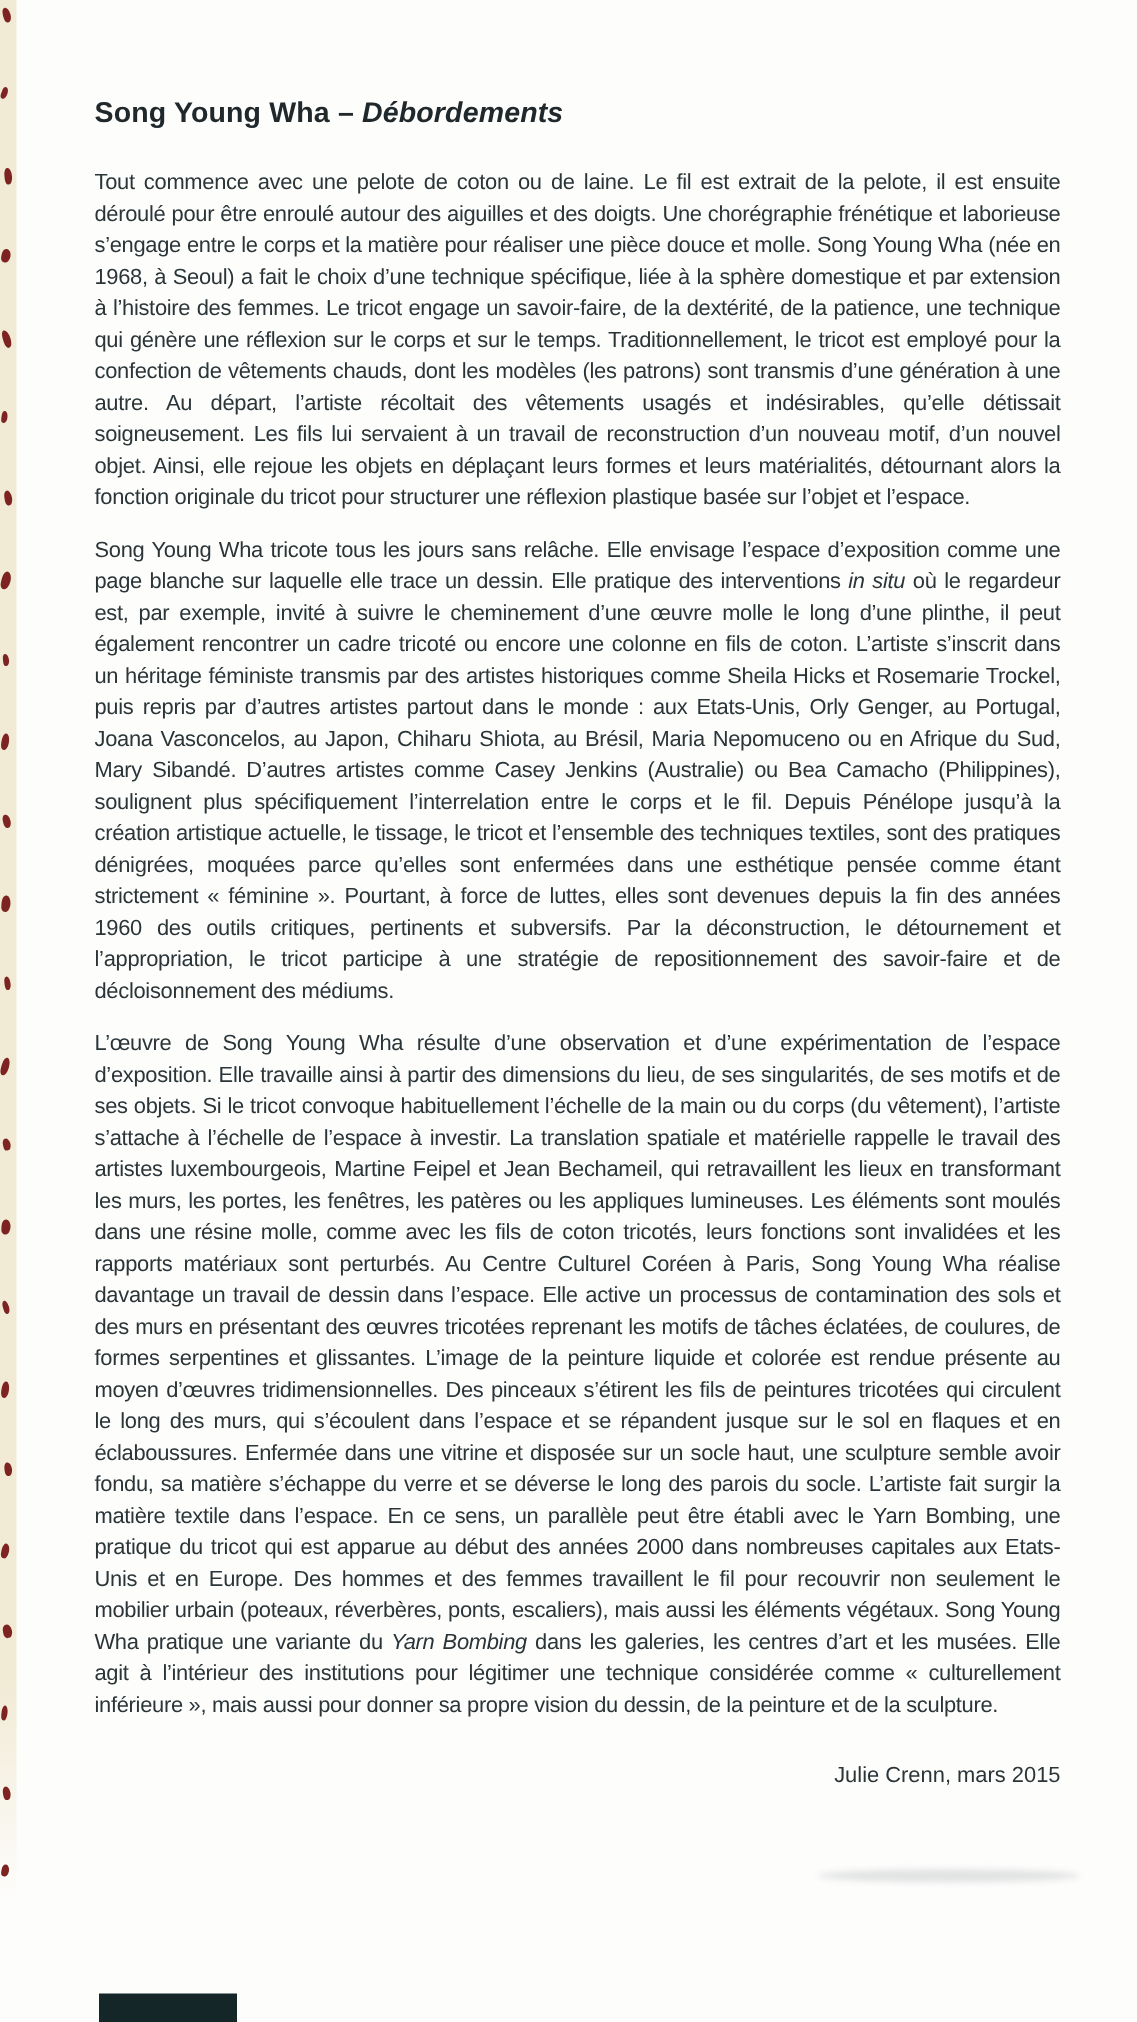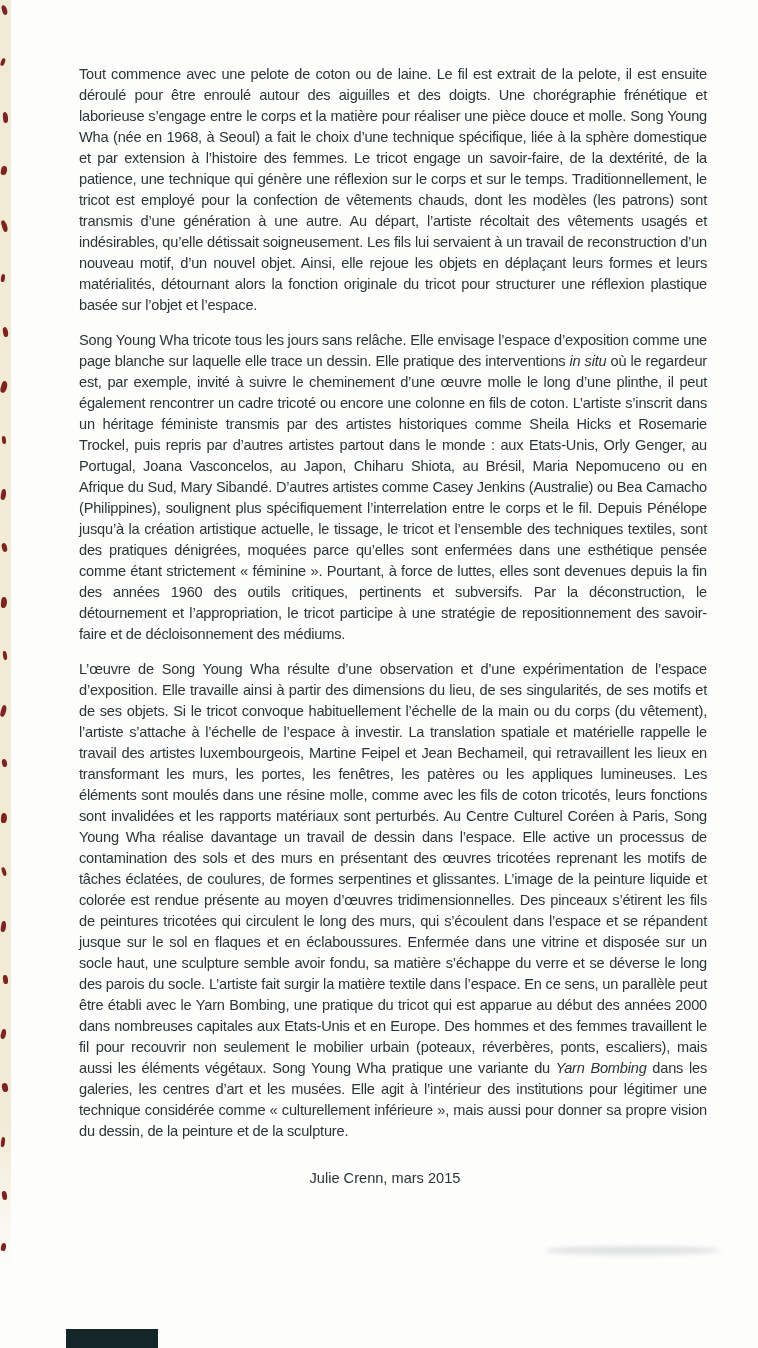--- a/index.html
+++ b/index.html
@@ -46,27 +46,27 @@
     color: #20282b;
     margin: 0 0 24px 0;
     line-height: 24px;
   }
   h1.doc-title em { font-style: italic; font-weight: 600; }
   p.body-par {
     font-size: 14.6px;
     line-height: 21px;
     letter-spacing: -0.2px;
     text-align: justify;
-    margin: 0 0 14px 16px;
+    margin: 0 0 14px 0;
   }
   p.body-par em { }
   .signature {
     font-size: 14.6px;
     line-height: 21px;
-    text-align: center;
+    text-align: right;
     margin-top: 26px;
     color: #2b3538;
   }
 </style>
 </head>
 <body>
 
 <div class="edge-strip" style="background: linear-gradient(rgb(241, 234, 212) 0%, rgb(241, 234, 212) 88%, rgba(241, 234, 212, 0) 100%);">
   <div style="position:absolute;inset:0;">
       <div class="mark" style="left: 2px; top: 5px; width: 5px; height: 10px; background: rgb(125, 36, 34); transform: rotate(-15deg);"></div>
@@ -93,20 +93,21 @@
       <div class="mark" style="left: 1px; top: 1137px; width: 4px; height: 10px; background: rgb(125, 36, 34); transform: rotate(7deg);"></div>
       <div class="mark" style="left: 2px; top: 1191px; width: 5px; height: 9px; background: rgb(125, 36, 34); transform: rotate(-9deg);"></div>
       <div class="mark" style="left: 1px; top: 1243px; width: 5px; height: 8px; background: rgb(125, 36, 34); transform: rotate(11deg);"></div>
     </div>
 </div>
 
 <div class="smudge" style="left: 545px; top: 1246px; width: 175px; height: 9px; background: rgb(174, 180, 180);"></div>
 <div class="bottom-bar" style="left: 66px; top: 1329px; width: 92px; height: 19px; background: rgb(21, 38, 41);"></div>
 
 <div class="content">
+  <h1 class="doc-title"><span>Song Young Wha – </span><em>Débordements</em></h1>
 
   <p class="body-par"><span>Tout commence avec une pelote de coton ou de laine. Le fil est extrait de la pelote, il est ensuite déroulé pour être enroulé autour des aiguilles et des doigts. Une chorégraphie frénétique et laborieuse s’engage entre le corps et la matière pour réaliser une pièce douce et molle. Song Young Wha (née en 1968, à Seoul) a fait le choix d’une technique spécifique, liée à la sphère domestique et par extension à l’histoire des femmes. Le tricot engage un savoir-faire, de la dextérité, de la patience, une technique qui génère une réflexion sur le corps et sur le temps. Traditionnellement, le tricot est employé pour la confection de vêtements chauds, dont les modèles (les patrons) sont transmis d’une génération à une autre. Au départ, l’artiste récoltait des vêtements usagés et indésirables, qu’elle détissait soigneusement. Les fils lui servaient à un travail de reconstruction d’un nouveau motif, d’un nouvel objet. Ainsi, elle rejoue les objets en déplaçant leurs formes et leurs matérialités, détournant alors la fonction originale du tricot pour structurer une réflexion plastique basée sur l’objet et l’espace.</span></p>
 
   <p class="body-par"><span>Song Young Wha tricote tous les jours sans relâche. Elle envisage l’espace d’exposition comme une page blanche sur laquelle elle trace un dessin. Elle pratique des interventions </span><em>in situ</em><span> où le regardeur est, par exemple, invité à suivre le cheminement d’une œuvre molle le long d’une plinthe, il peut également rencontrer un cadre tricoté ou encore une colonne en fils de coton. L’artiste s’inscrit dans un héritage féministe transmis par des artistes historiques comme Sheila Hicks et Rosemarie Trockel, puis repris par d’autres artistes partout dans le monde : aux Etats-Unis, Orly Genger, au Portugal, Joana Vasconcelos, au Japon, Chiharu Shiota, au Brésil, Maria Nepomuceno ou en Afrique du Sud, Mary Sibandé. D’autres artistes comme Casey Jenkins (Australie) ou Bea Camacho (Philippines), soulignent plus spécifiquement l’interrelation entre le corps et le fil. Depuis Pénélope jusqu’à la création artistique actuelle, le tissage, le tricot et l’ensemble des techniques textiles, sont des pratiques dénigrées, moquées parce qu’elles sont enfermées dans une esthétique pensée comme étant strictement « féminine ». Pourtant, à force de luttes, elles sont devenues depuis la fin des années 1960 des outils critiques, pertinents et subversifs. Par la déconstruction, le détournement et l’appropriation, le tricot participe à une stratégie de repositionnement des savoir-faire et de décloisonnement des médiums.</span></p>
 
   <p class="body-par"><span>L’œuvre de Song Young Wha résulte d’une observation et d’une expérimentation de l’espace d’exposition. Elle travaille ainsi à partir des dimensions du lieu, de ses singularités, de ses motifs et de ses objets. Si le tricot convoque habituellement l’échelle de la main ou du corps (du vêtement), l’artiste s’attache à l’échelle de l’espace à investir. La translation spatiale et matérielle rappelle le travail des artistes luxembourgeois, Martine Feipel et Jean Bechameil, qui retravaillent les lieux en transformant les murs, les portes, les fenêtres, les patères ou les appliques lumineuses. Les éléments sont moulés dans une résine molle, comme avec les fils de coton tricotés, leurs fonctions sont invalidées et les rapports matériaux sont perturbés. Au Centre Culturel Coréen à Paris, Song Young Wha réalise davantage un travail de dessin dans l’espace. Elle active un processus de contamination des sols et des murs en présentant des œuvres tricotées reprenant les motifs de tâches éclatées, de coulures, de formes serpentines et glissantes. L’image de la peinture liquide et colorée est rendue présente au moyen d’œuvres tridimensionnelles. Des pinceaux s’étirent les fils de peintures tricotées qui circulent le long des murs, qui s’écoulent dans l’espace et se répandent jusque sur le sol en flaques et en éclaboussures. Enfermée dans une vitrine et disposée sur un socle haut, une sculpture semble avoir fondu, sa matière s’échappe du verre et se déverse le long des parois du socle. L’artiste fait surgir la matière textile dans l’espace. En ce sens, un parallèle peut être établi avec le Yarn Bombing, une pratique du tricot qui est apparue au début des années 2000 dans nombreuses capitales aux Etats-Unis et en Europe. Des hommes et des femmes travaillent le fil pour recouvrir non seulement le mobilier urbain (poteaux, réverbères, ponts, escaliers), mais aussi les éléments végétaux. Song Young Wha pratique une variante du </span><em>Yarn Bombing</em><span> dans les galeries, les centres d’art et les musées. Elle agit à l’intérieur des institutions pour légitimer une technique considérée comme « culturellement inférieure », mais aussi pour donner sa propre vision du dessin, de la peinture et de la sculpture.</span></p>
 
   <div class="signature">Julie Crenn, mars 2015</div>
 </div>
 

